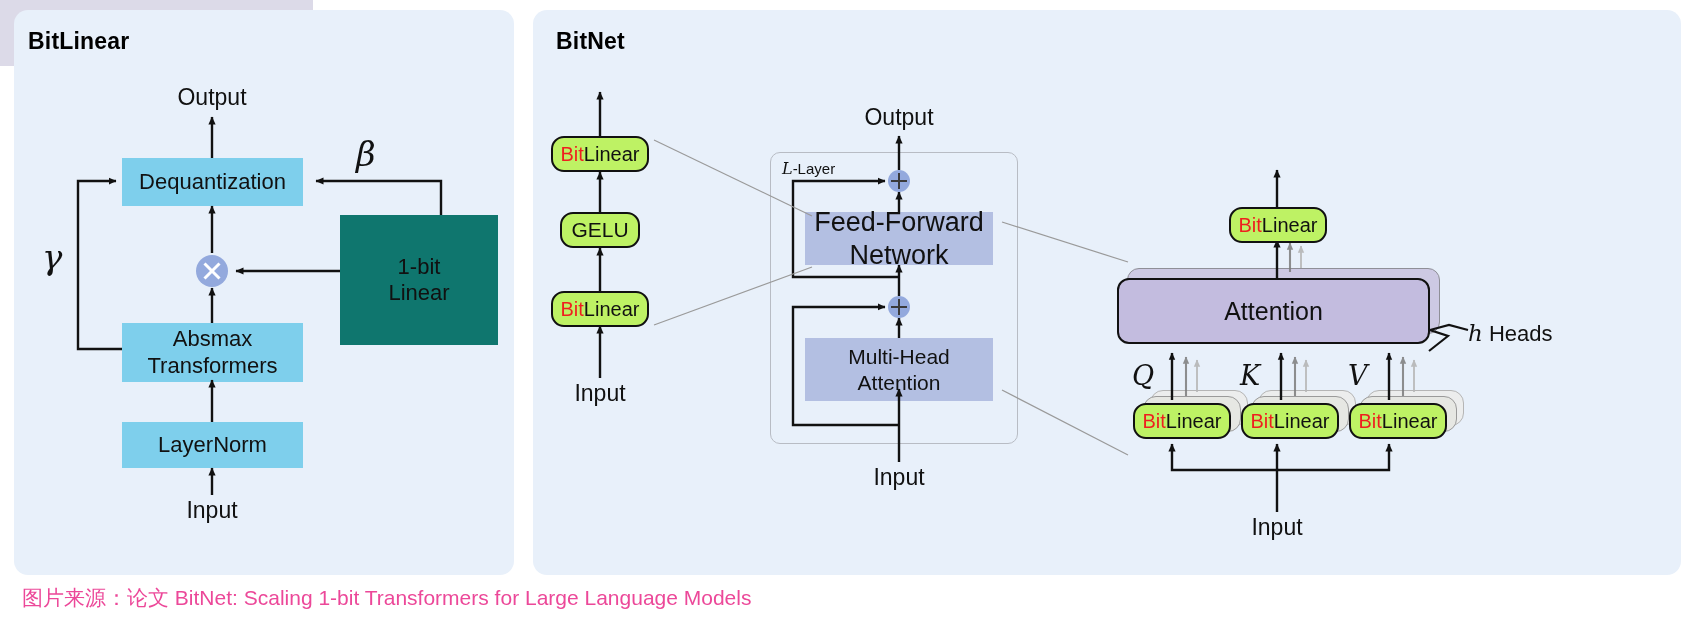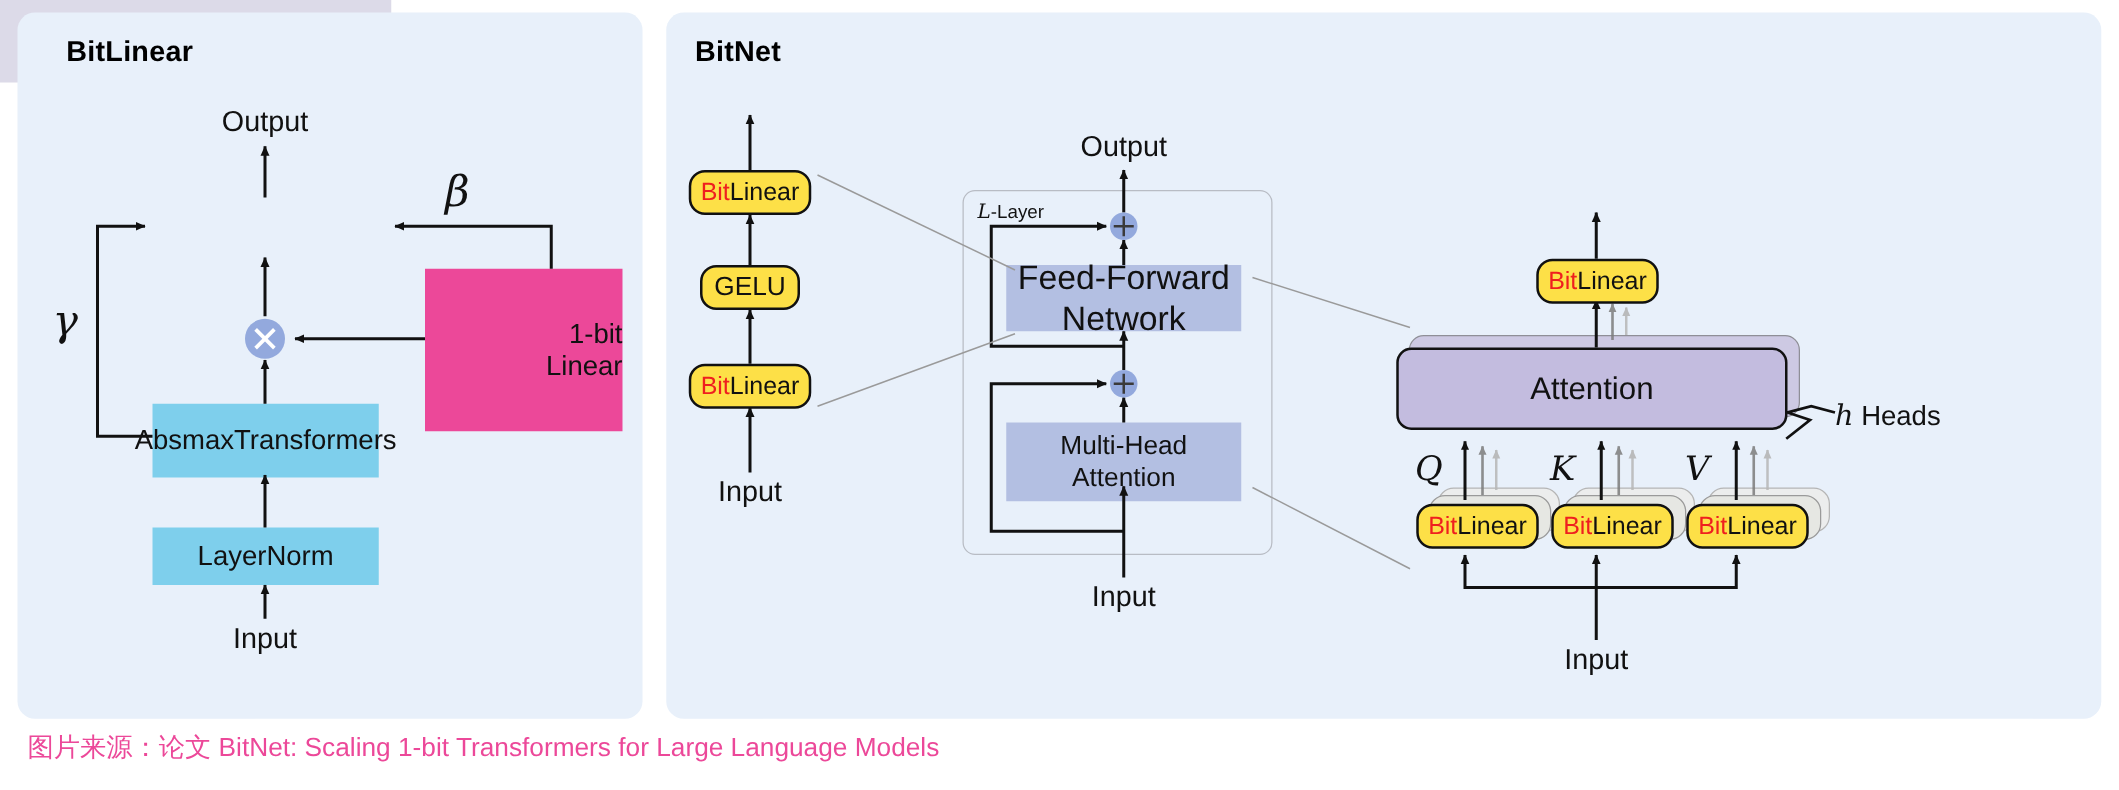--- a/index.html
+++ b/index.html
@@ -49,28 +49,28 @@
     display: flex;
     align-items: center;
     justify-content: center;
     text-align: center;
     color: #111;
     font-size: 22px;
     line-height: 1.2;
     box-sizing: border-box;
   }
   .block.blue { background: #7ecfec; }
-  .block.pink { background: #ec4899; align-items: flex-end; }
+  .block.pink { background: #0f766e; }
   .block.ffn  { background: #b3bfe2; }
 
   
   .pill {
     position: absolute;
     box-sizing: border-box;
-    background: #fde047;
+    background: #bef264;
     border: 2.2px solid #111;
     border-radius: 13px;
     display: flex;
     align-items: center;
     justify-content: center;
     font-size: 20px;
     white-space: nowrap;
     z-index: 3;
   }
   .pill .bit { color: #ef1f1f; }
@@ -244,26 +244,27 @@
     <g stroke="#9a9a9a" stroke-width="1.2" fill="none">
       <line x1="654" y1="140" x2="812" y2="216"></line>
       <line x1="654" y1="325" x2="812" y2="267"></line>
       <line x1="1002" y1="222" x2="1128" y2="262"></line>
       <line x1="1002" y1="390" x2="1128" y2="455"></line>
     </g>
   </svg>
 
   <div class="panel" id="panel-bitlinear"></div>
 
-  <div class="panel-title" style="left:53px; top:28px;">BitLinear</div>
+  <div class="panel-title" style="left:28px; top:28px;">BitLinear</div>
 
   <div class="txt center" style="left:212px; top:84px;">Output</div>
 
-
-  <div class="block blue" style="left:122px; top:323px; width:181px; height:59px; flex-direction:row;">
+  <div class="block blue" style="left:122px; top:158px; width:181px; height:48px;">Dequantization</div>
+
+  <div class="block blue" style="left:122px; top:323px; width:181px; height:59px; flex-direction:column;">
     <span>Absmax</span>
     <span>Transformers</span>
   </div>
 
   <div class="block blue" style="left:122px; top:422px; width:181px; height:46px;">LayerNorm</div>
 
   <div class="txt center" style="left:212px; top:497px;">Input</div>
 
   <div class="block pink" style="left:340px; top:215px; width:158px; height:130px; flex-direction:column;">
     <span>1-bit</span>

